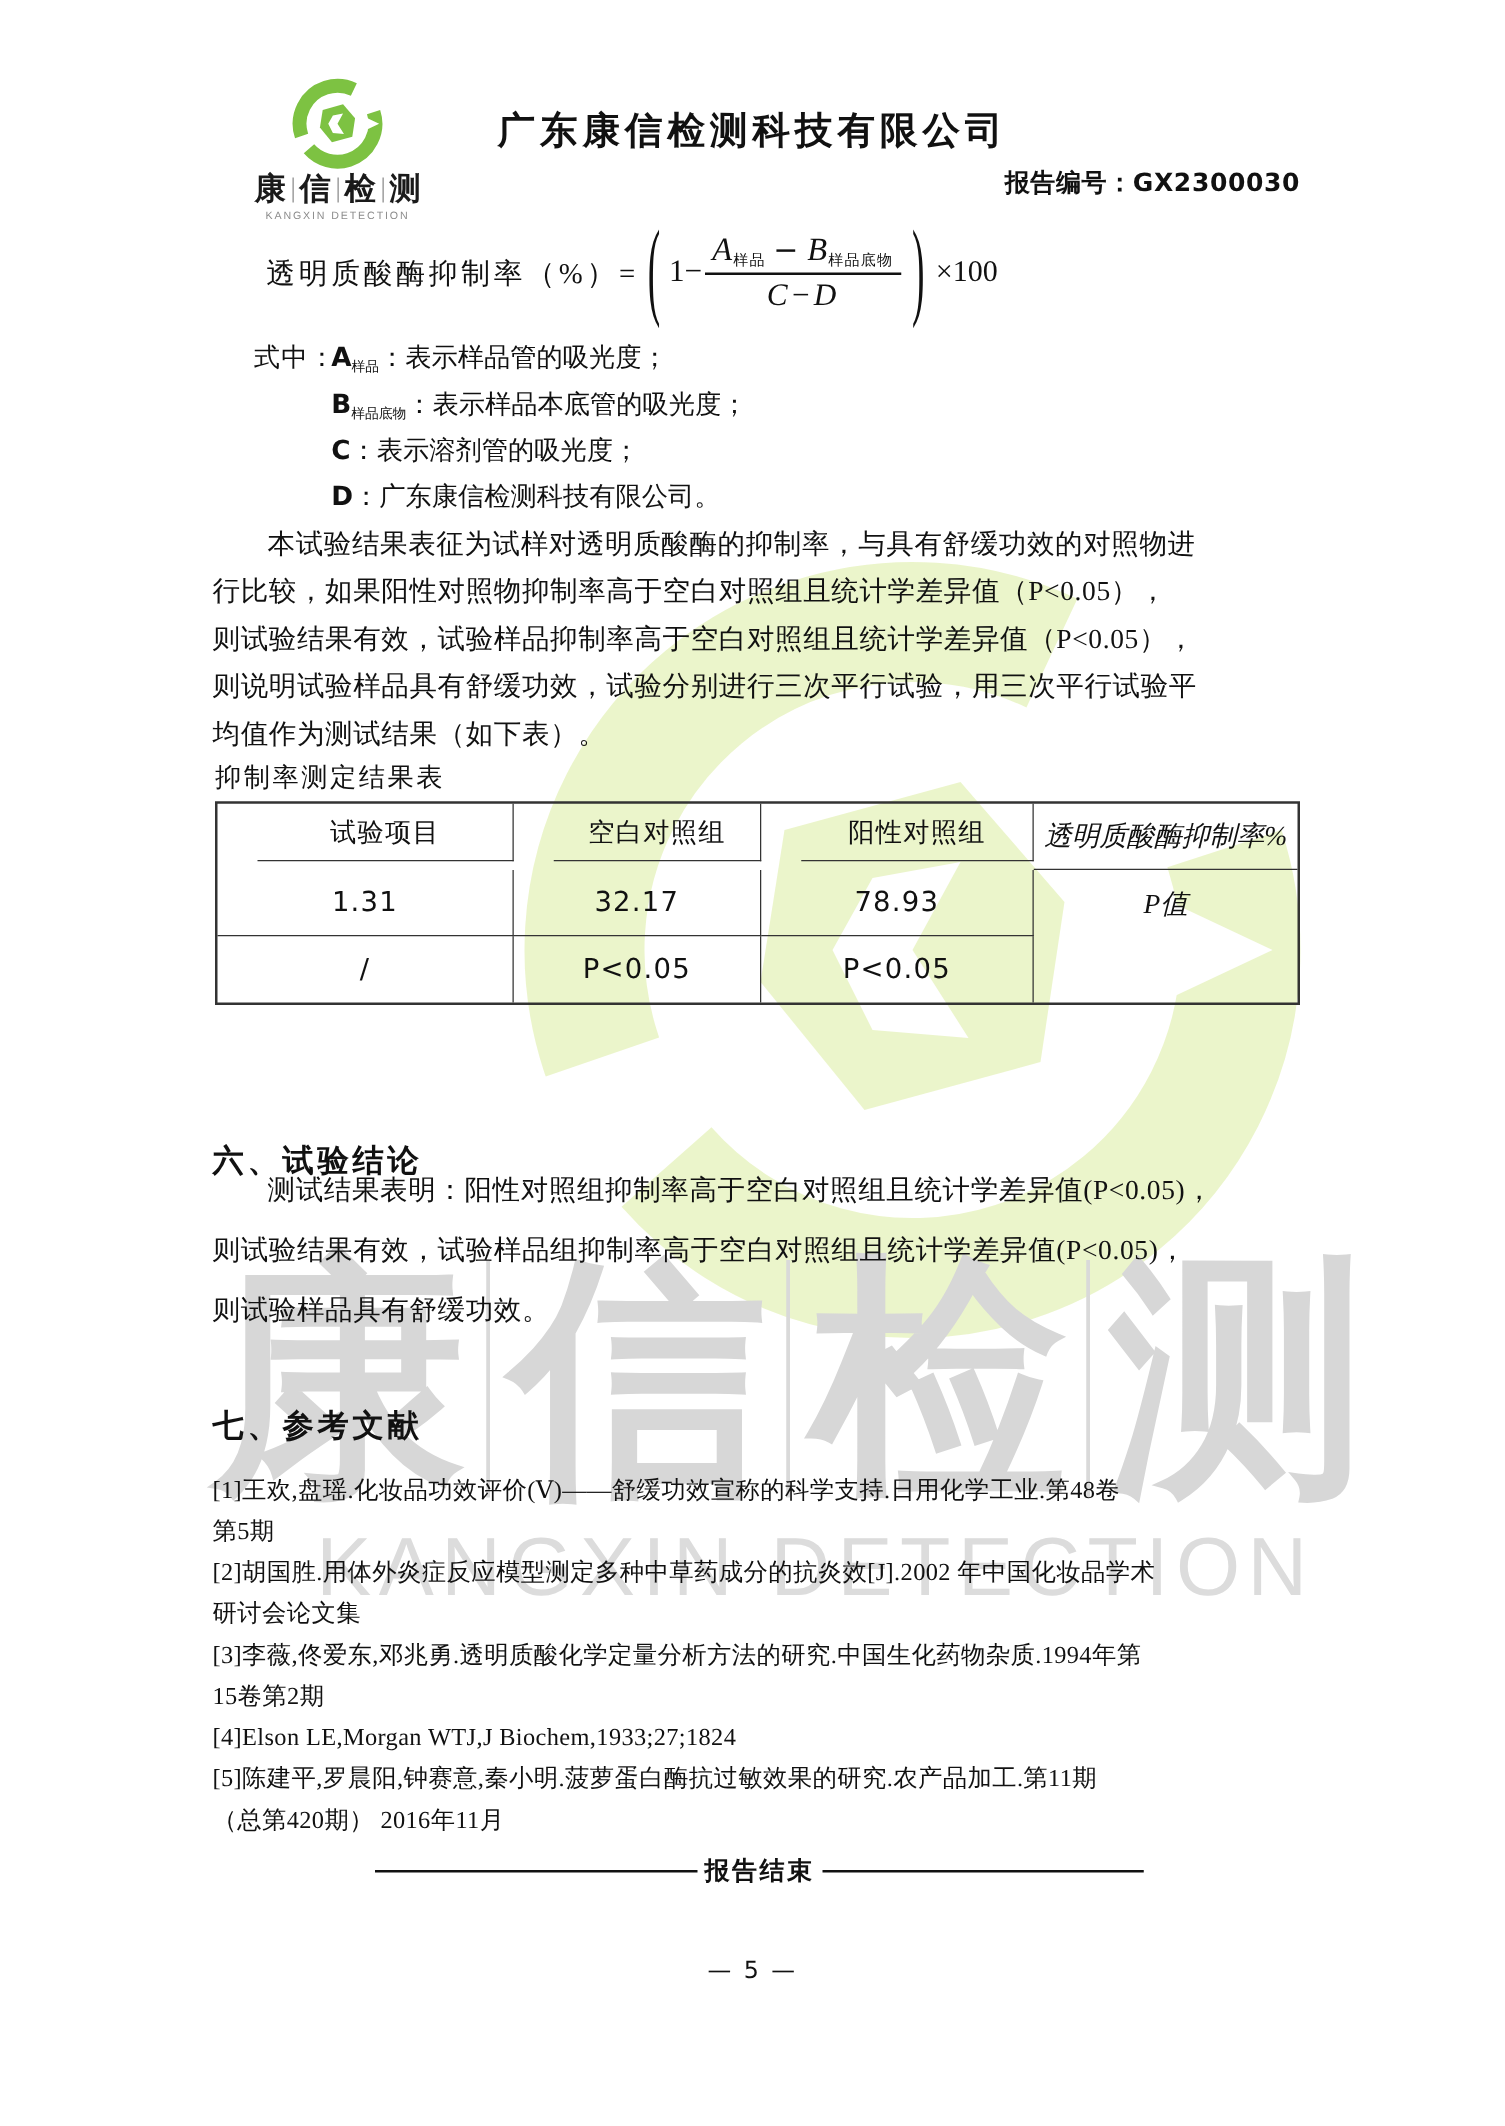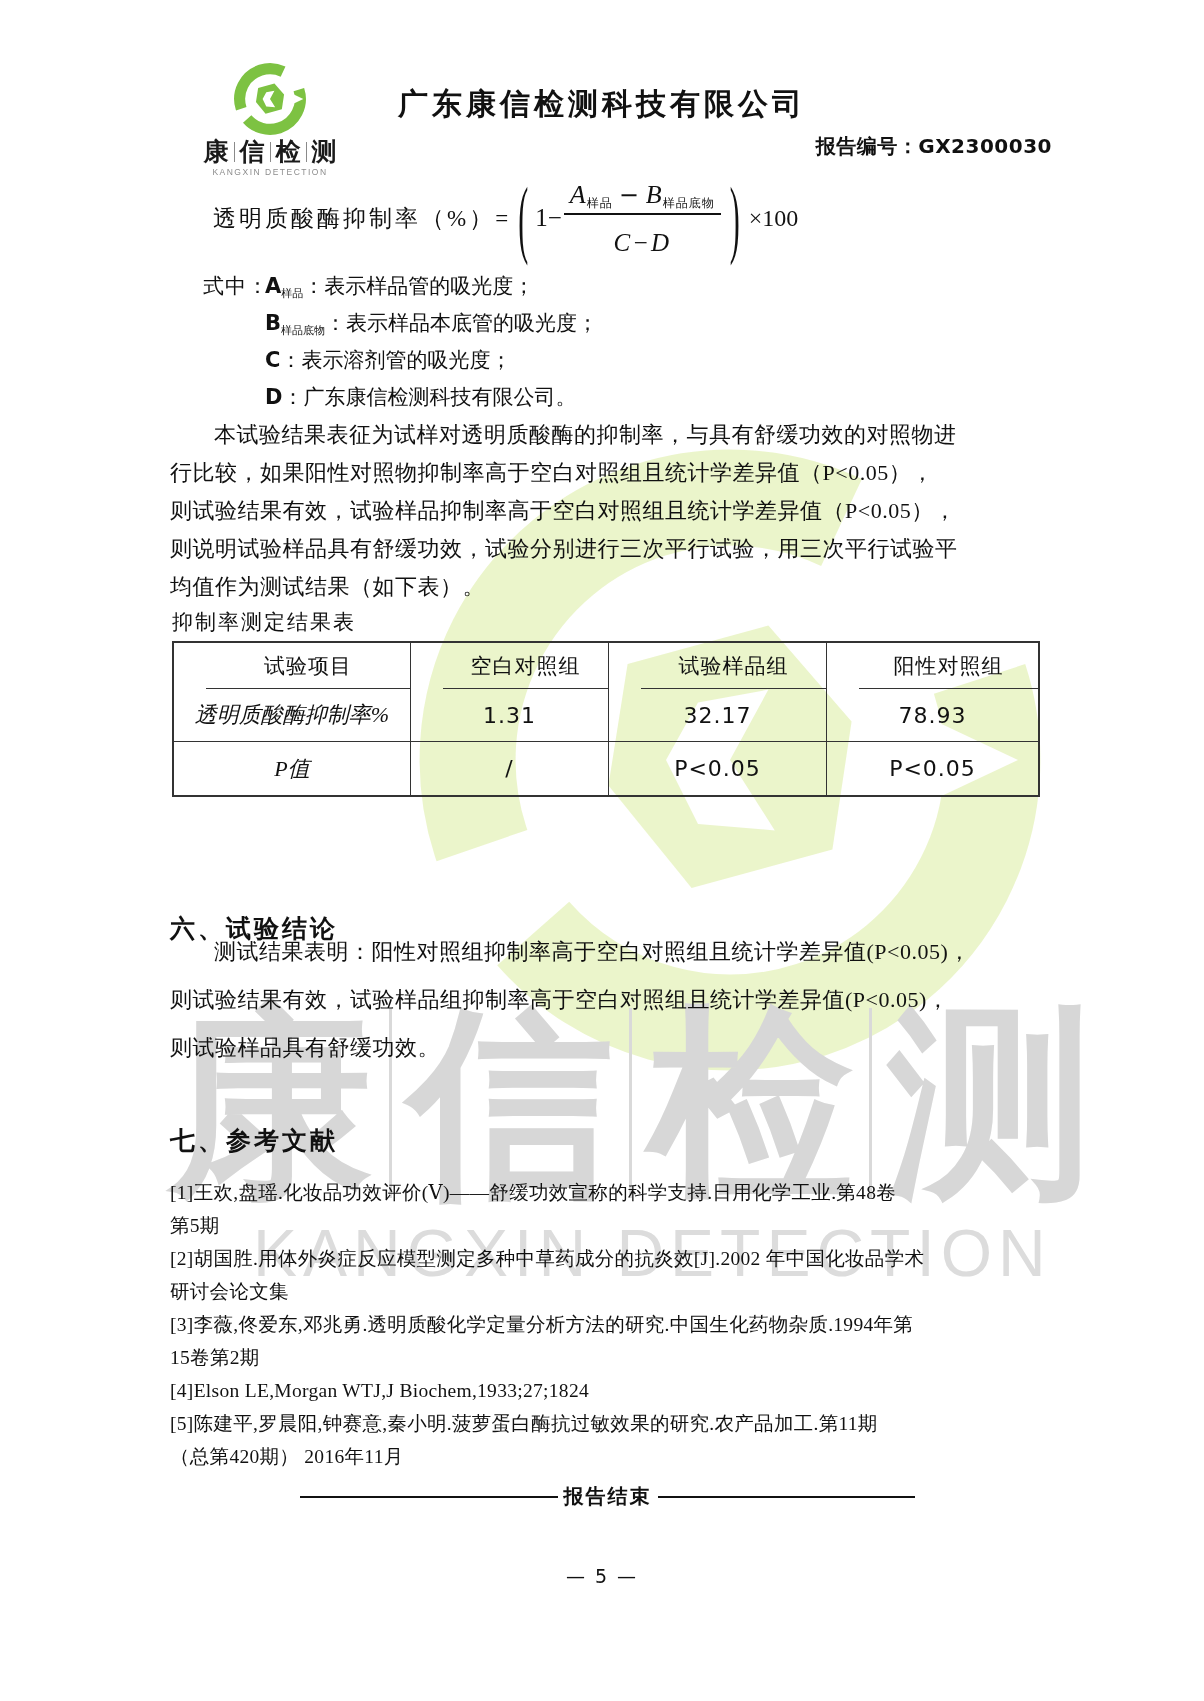--- a/index.html
+++ b/index.html
@@ -22,31 +22,31 @@
   .logo{position:absolute;left:185px;top:62px;width:170px;text-align:center;}
   .logo-svg{width:74px;height:74px;color:#7dc242;display:block;margin:0 auto;}
   .logo-cn{display:flex;justify-content:center;align-items:center;gap:5px;margin-top:2px;
            font-family:"Liberation Sans","DejaVu Sans",sans-serif;font-weight:bold;
            font-size:25px;color:#1a1a1a;line-height:1.1;}
   .logo-cn i{width:1px;height:20px;background:#8a8a8a;}
   .logo-en{margin-top:1px;font-family:"Liberation Sans",sans-serif;font-size:8.5px;
            letter-spacing:1.5px;color:#8c8c8c;}
   .company{position:absolute;left:0;right:0;top:84px;margin:0;text-align:center;
            font-size:30px;font-weight:bold;letter-spacing:4px;}
-  .report-no{position:absolute;right:152px;top:133px;font-weight:bold;font-size:20px;
+  .report-no{position:absolute;right:164px;top:133px;font-weight:bold;font-size:20px;
              font-family:"DejaVu Sans","Liberation Sans",sans-serif;letter-spacing:.5px;}
   
   .formula{position:absolute;left:213px;top:172px;height:92px;display:flex;align-items:center;}
   .f-lhs{font-size:23px;letter-spacing:3px;}
   .paren{font-size:30px;font-weight:300;transform:scaleY(2.9);margin:0 7px;display:inline-block;}
   .f-one{font-size:25px;font-style:normal;}
   .frac{display:inline-flex;flex-direction:column;align-items:center;margin:0 2px;vertical-align:middle;}
   .frac .num{display:flex;align-items:baseline;padding:0 6px 3px 6px;border-bottom:2px solid #111;
              font-size:26px;}
-  .frac .den{font-size:25px;padding-top:14px;font-style:italic;letter-spacing:2px;}
+  .frac .den{font-size:25px;padding-top:3px;font-style:italic;letter-spacing:2px;}
   .var{font-style:italic;font-family:"Liberation Serif",serif;}
   .frac sub{font-size:12px;font-style:normal;transform:translateY(4px);}
   .minus{margin:0 6px;font-size:24px;}
   .f-times{font-size:24px;margin-left:2px;}
   
   .defs{position:absolute;left:203px;top:268px;width:820px;}
   .def-line{position:relative;height:37px;line-height:37px;padding-left:62px;font-size:21px;}
   .def-prefix{position:absolute;left:0;top:0;font-size:21px;letter-spacing:1px;}
   .def-sym{font-family:"DejaVu Sans","Liberation Sans",sans-serif;font-weight:bold;font-size:21px;}
   .def-sub{font-size:11px;vertical-align:-4px;}
@@ -171,21 +171,20 @@
     <p class="para para1">本试验结果表征为试样对透明质酸酶的抑制率，与具有舒缓功效的对照物进
 行比较，如果阳性对照物抑制率高于空白对照组且统计学差异值（P&lt;0.05），
 则试验结果有效，试验样品抑制率高于空白对照组且统计学差异值（P&lt;0.05），
 则说明试验样品具有舒缓功效，试验分别进行三次平行试验，用三次平行试验平
 均值作为测试结果（如下表）。</p>
 
     <div class="tbl-title">抑制率测定结果表</div>
     <div class="tbl">
       <div class="cell hdr">试验项目</div>
       <div class="cell hdr">空白对照组</div>
-      <div class="cell hdr">试验样品组</div>
       <div class="cell hdr">阳性对照组</div>
 
       <div class="cell row kai">透明质酸酶抑制率%</div>
       <div class="cell row num">1.31</div>
       <div class="cell row num">32.17</div>
       <div class="cell row num">78.93</div>
 
       <div class="cell row kai last-row">P值</div>
       <div class="cell row num last-row">/</div>
       <div class="cell row num last-row">P&lt;0.05</div>

